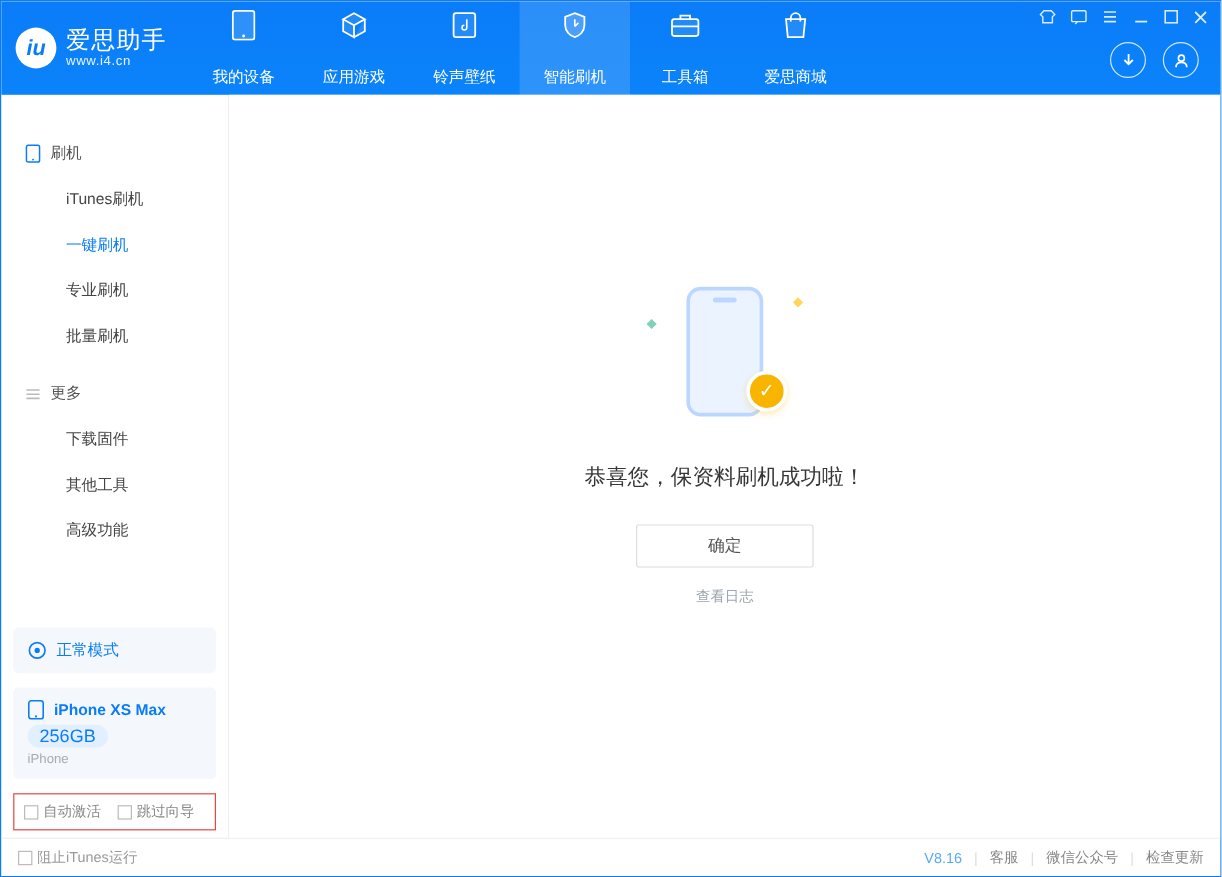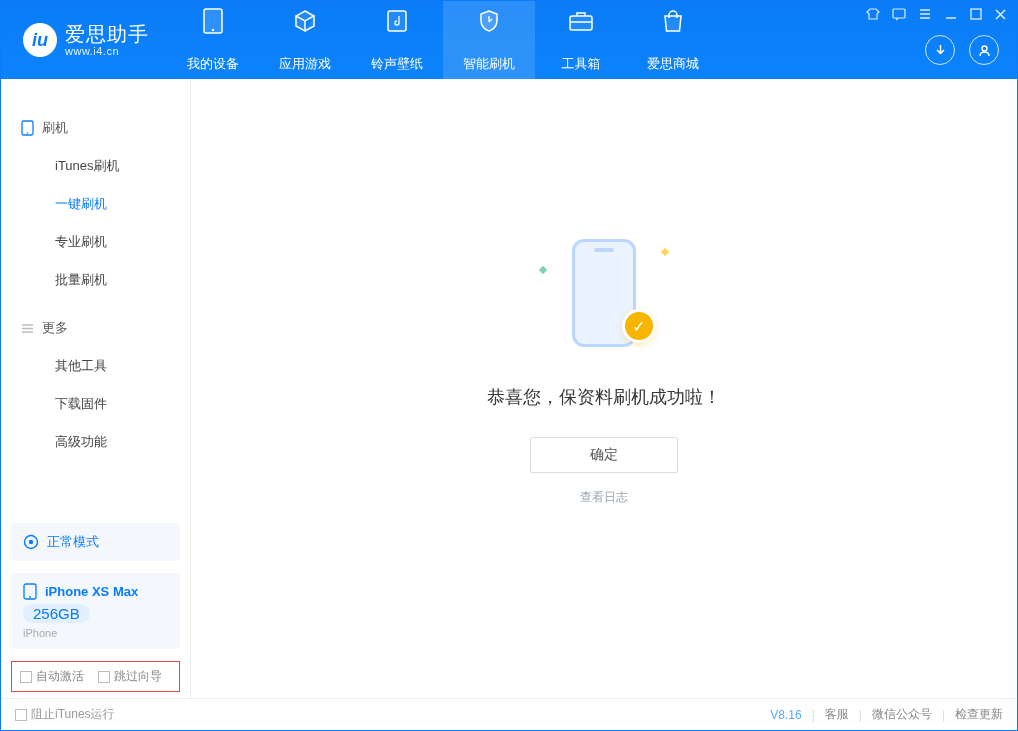--- a/index.html
+++ b/index.html
@@ -1,19 +1,19 @@
 <!DOCTYPE html>
 <html><head>
 <meta charset="utf-8">
 <style>
   * { box-sizing: border-box; margin: 0; padding: 0; }
   body { font-family: "Microsoft YaHei", "PingFang SC", sans-serif; background: #fff; }
   .window { width: 1018px; height: 731px; border: 1px solid #0a7cf7; display: flex; flex-direction: column; overflow: hidden; }
   .header { height: 78px; background: linear-gradient(to bottom,#0a7cf7,#0b83fb); display: flex; align-items: center; color: #fff; position: relative; }
-  .logo-wrap { display: flex; align-items: center; padding: 0 18px 0 22px; gap: 8px; }
+  .logo-wrap { display: flex; align-items: center; padding: 0 18px 0 12px; gap: 8px; }
   .logo-circle { width: 34px; height: 34px; border-radius: 50%; background: #fff; color:#0a7cf7; display:flex; align-items:center; justify-content:center; font-weight:bold; font-size:18px; font-style: italic;}
   .logo-text { display:flex; flex-direction:column; line-height:1.1;}
   .logo-title { font-size: 20px; font-weight: 500; letter-spacing: 1px;}
   .logo-url { font-size: 11px; opacity: .9; letter-spacing:.5px;}
   .tabs { display: flex; height: 100%; }
   .tab { width: 92px; display:flex; flex-direction:column; align-items:center; justify-content:center; gap:21px; font-size:13px; cursor:pointer; position:relative; }
   .tab.active { background: rgba(255,255,255,.14); }
   .tab .ticon { width: 26px; height: 26px; display:flex; align-items:center; justify-content:center; }
   .winctrl { position:absolute; right:10px; top:6px; display:flex; gap:12px; font-size:14px; }
   .winctrl span, .winctrl div { cursor:pointer; opacity:.85; display:inline-flex; align-items:center;}
@@ -182,22 +182,22 @@
       <div class="side-item">批量刷机</div>
 
       <div class="side-section-title" style="margin-top:10px;">
         <span>
             <svg width="13" height="13" viewBox="0 0 13 13">
               <path d="M1 3 H12 M1 6.5 H12 M1 10 H12" stroke="#bbb" stroke-width="1.3"></path>
             </svg>
           </span>
         <span>更多</span>
       </div>
+      <div class="side-item">下载固件</div>
       <div class="side-item">其他工具</div>
-      <div class="side-item">下载固件</div>
       <div class="side-item">高级功能</div>
 
       <div class="spacer"></div>
 
       <div class="devbox row">
         <span>
             <svg width="16" height="16" viewBox="0 0 16 16">
               <circle cx="8" cy="8" r="6.5" stroke="#0a7cf7" stroke-width="1.4" fill="none"></circle>
               <circle cx="8" cy="8" r="2.2" fill="#0a7cf7"></circle>
             </svg>

